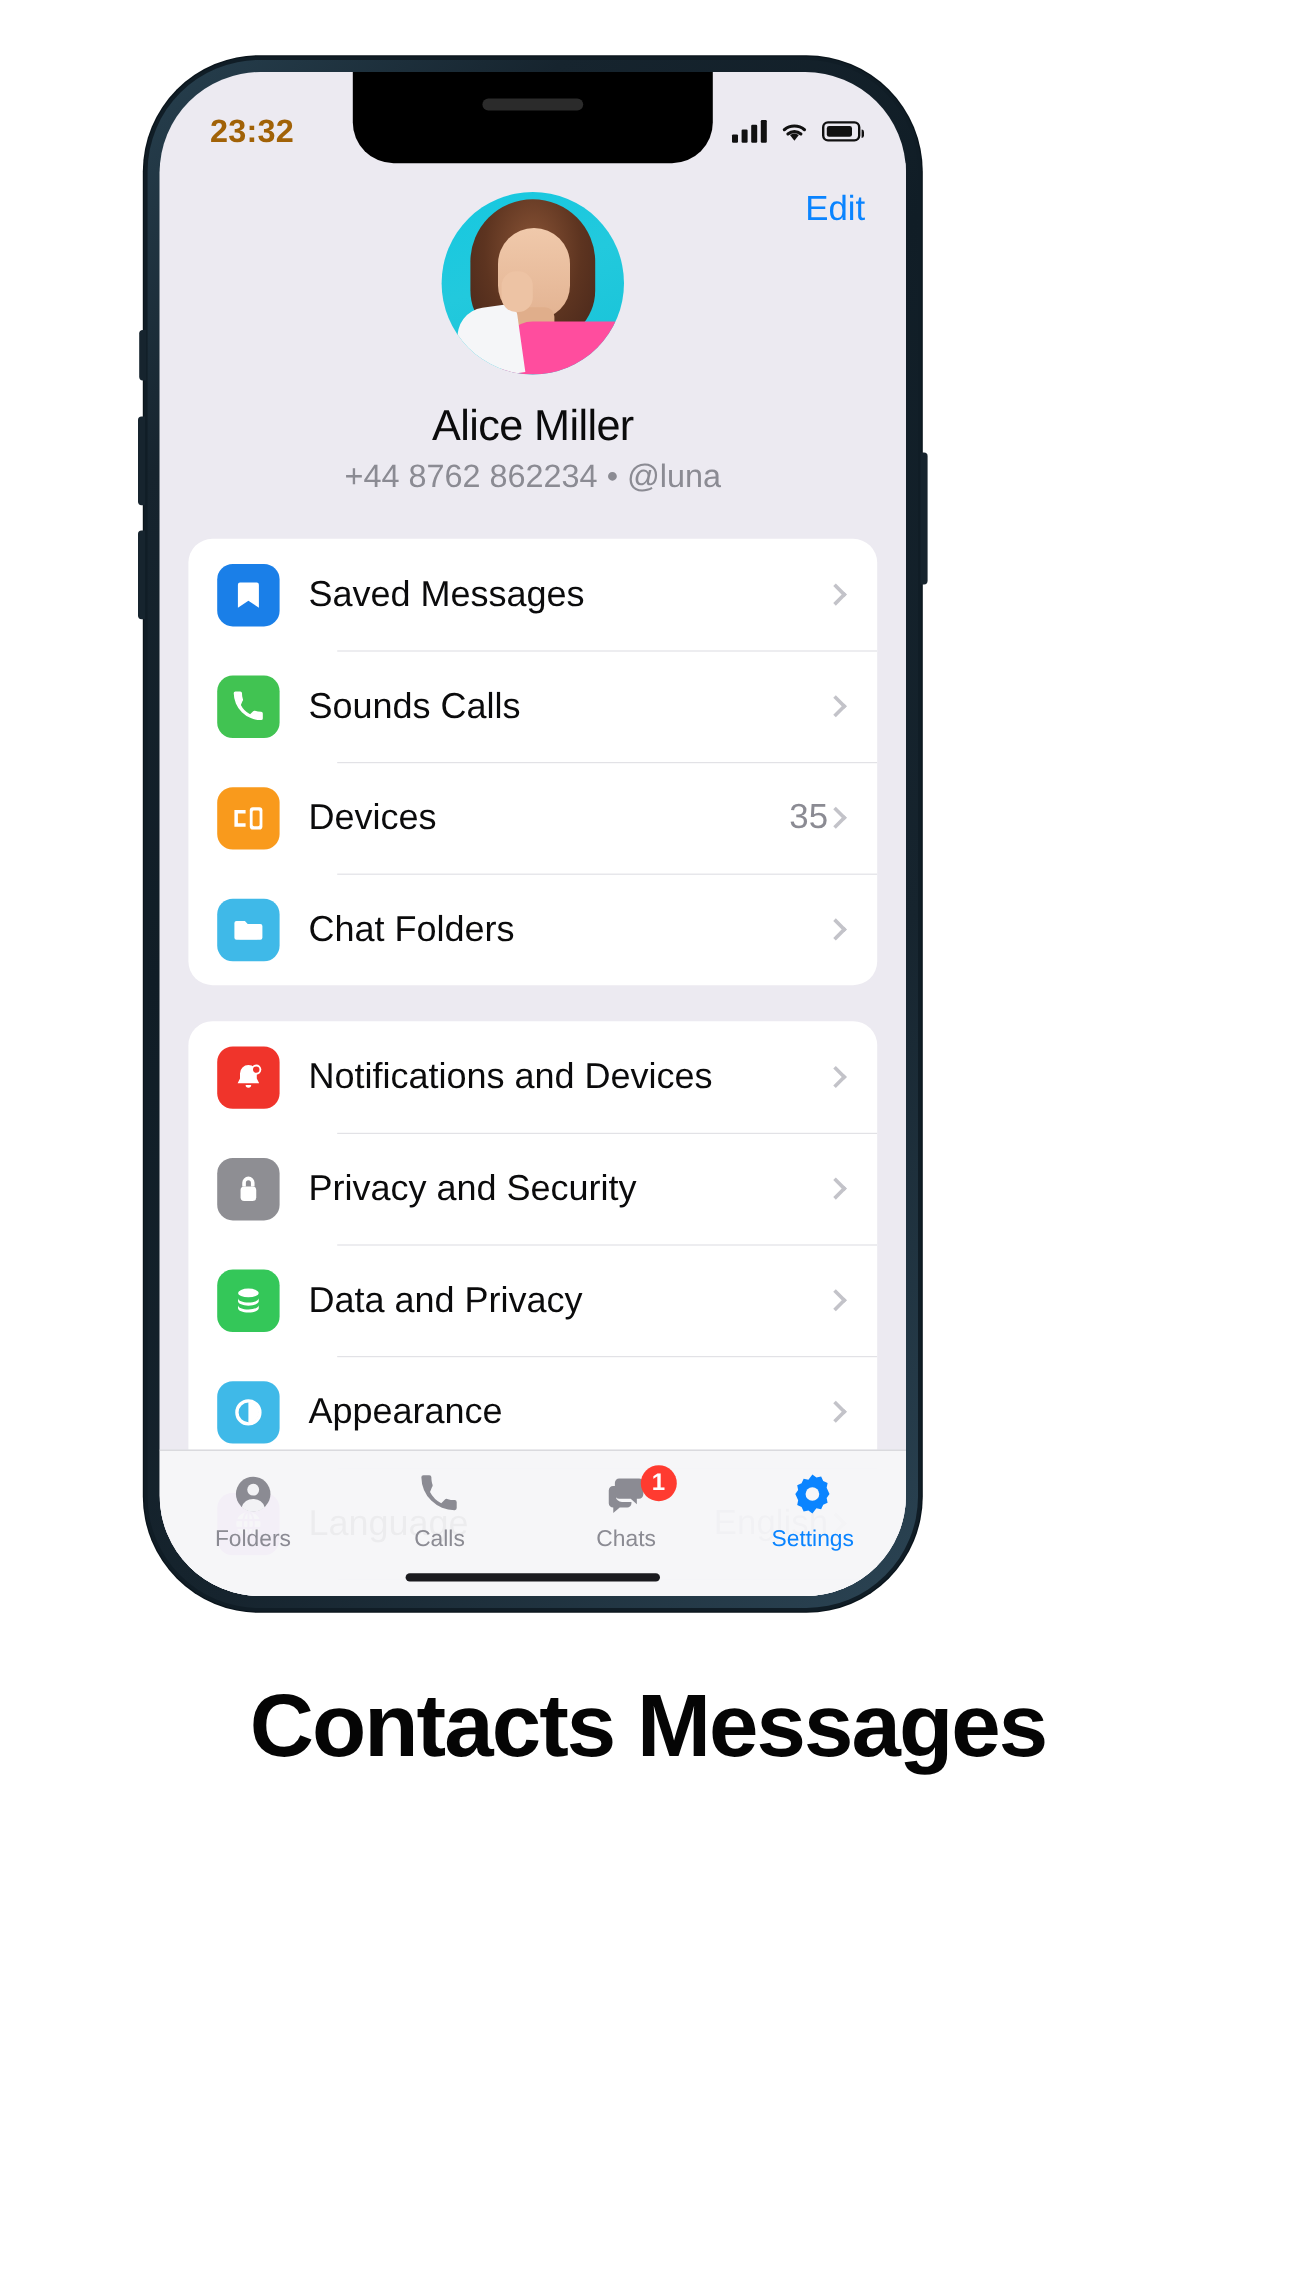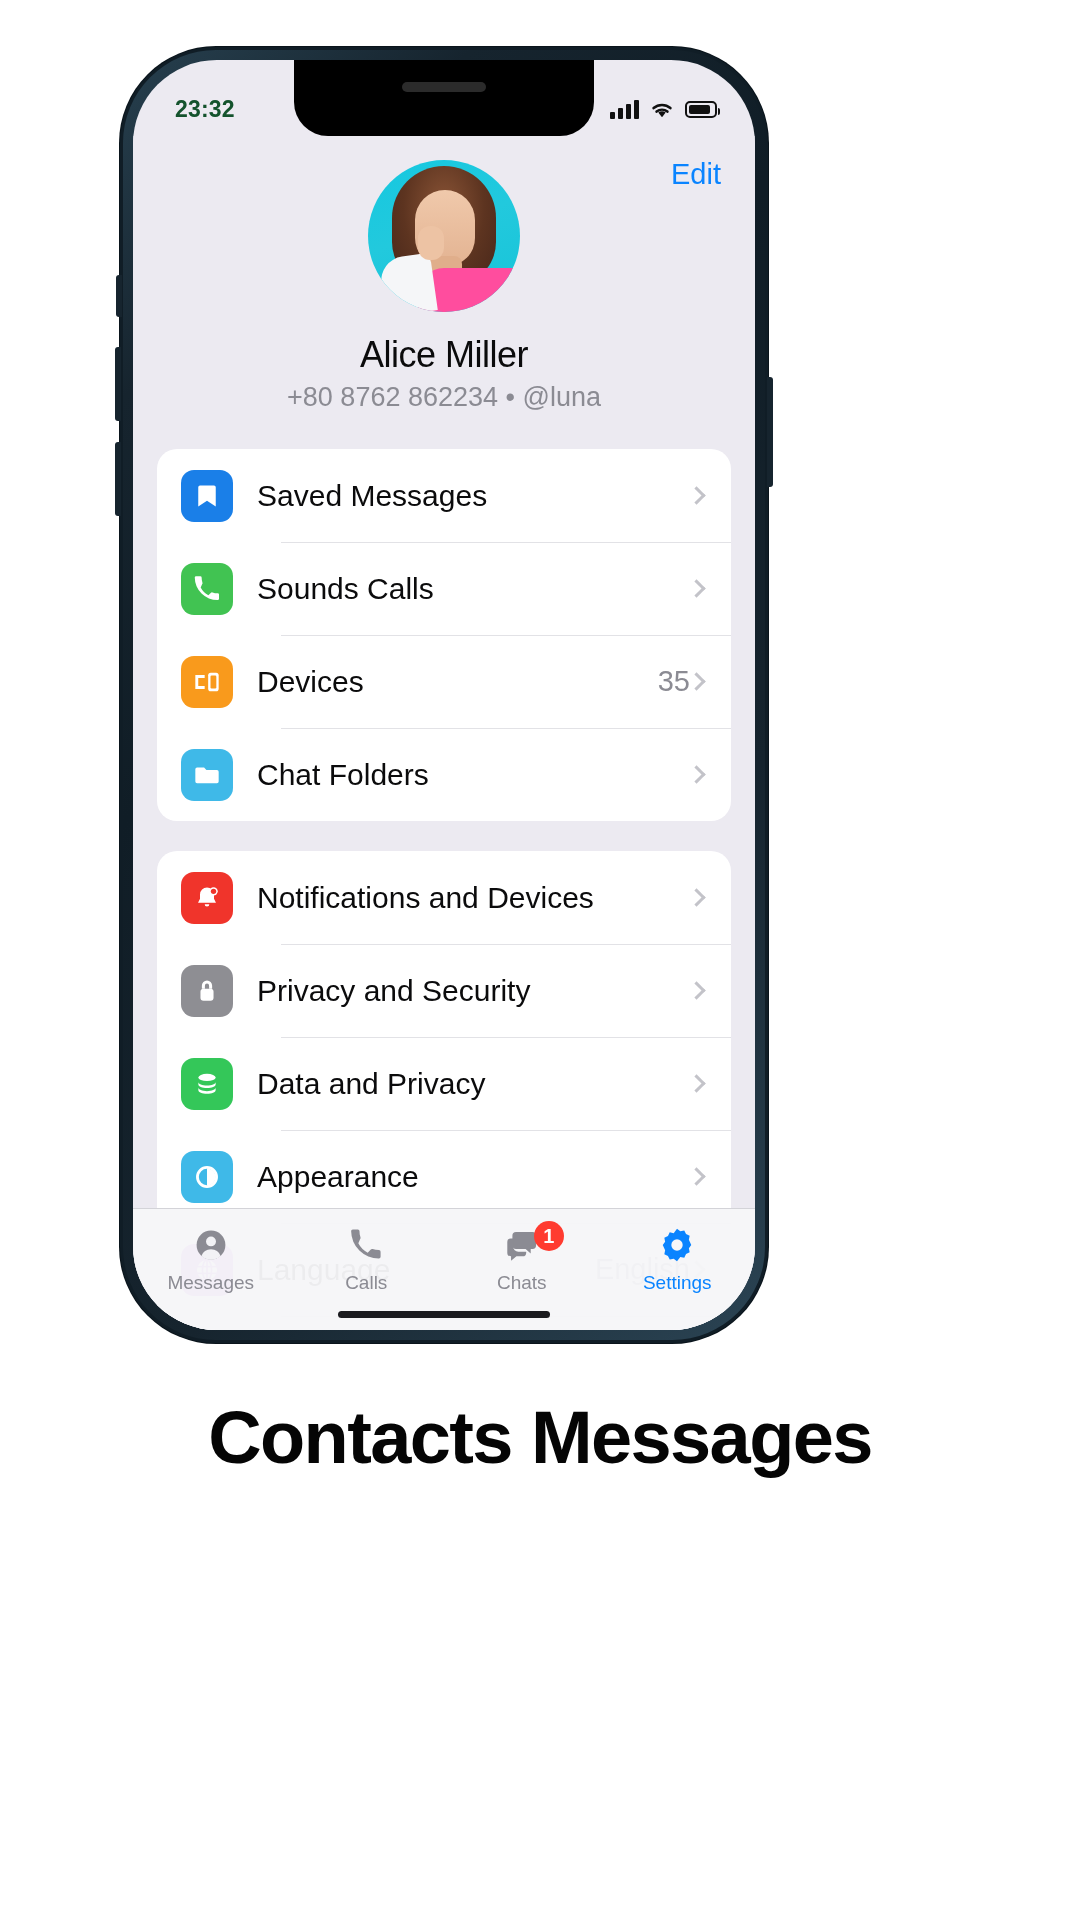--- a/index.html
+++ b/index.html
@@ -53,21 +53,21 @@
     top: 22px; width: 84px; height: 10px;
     background: #2b2b2b; border-radius: 6px;
   }
 
   
   .statusbar {
     position: absolute; top: 0; left: 0; right: 0; height: 76px;
     display: flex; align-items: center; justify-content: space-between;
     padding: 22px 38px 0 42px; z-index: 45;
   }
-  .status-time { font-size: 23px; font-weight: 700; color:#14532d; letter-spacing:.2px; }
+  .status-time { font-size: 27px; font-weight: 700; color:#a16207; letter-spacing:.2px; }
   .status-icons { display:flex; align-items:center; gap:10px; }
   .sig { display:flex; align-items:flex-end; gap:3px; height:20px; }
   .sig i { width:5px; background:#111; border-radius:1px; display:block; }
   .sig i:nth-child(1){ height:7px; }
   .sig i:nth-child(2){ height:11px; }
   .sig i:nth-child(3){ height:15px; }
   .sig i:nth-child(4){ height:19px; }
   .batt { width:32px; height:17px; border:2px solid #111; border-radius:5px; position:relative; padding:2px; }
   .batt::after{ content:""; position:absolute; right:-5px; top:5px; width:2.5px; height:7px; background:#111; border-radius:0 2px 2px 0; }
   .batt > span{ display:block; height:100%; width:88%; background:#111; border-radius:2px; }
@@ -209,21 +209,21 @@
           <div class="edit-link">Edit</div>
           <div class="avatar">
             <div class="hair"></div>
               <div class="face"></div>
               <div class="neck"></div>
             <div class="shirt"></div>
               <div class="arm"></div>
               <div class="hand"></div>
           </div>
           <div class="pname">Alice Miller</div>
-          <div class="psub">+80 8762 862234 • @luna</div>
+          <div class="psub">+44 8762 862234 • @luna</div>
         </div>
 
         <div class="group">
           <div class="row">
             <div class="ricon" style="background:#1a7fe8">
               <svg width="28" height="28" viewBox="0 0 24 24">
                   <path d="M6 3h12a1.5 1.5 0 0 1 1.5 1.5V21l-7.5-5-7.5 5V4.5A1.5 1.5 0 0 1 6 3z" fill="#fff"></path>
                 </svg>
             </div>
             <div class="rlabel">Saved Messages</div>
@@ -340,21 +340,21 @@
 
       <div class="tabbar">
         <div class="tab">
           <div class="ticon">
             <svg width="36" height="36" viewBox="0 0 24 24">
               <circle cx="12" cy="12" r="9.6" fill="#8b8b93"></circle>
               <circle cx="12" cy="9.6" r="3.3" fill="#f2f2f5"></circle>
               <path d="M5.6 19.3a6.8 6.8 0 0 1 12.8 0 9.5 9.5 0 0 1-12.8 0z" fill="#f2f2f5"></path>
             </svg>
           </div>
-          <div class="tlabel">Messages</div>
+          <div class="tlabel">Folders</div>
         </div>
         <div class="tab">
           <div class="ticon">
             <svg width="34" height="34" viewBox="0 0 24 24">
                 <path d="M6.6 10.8a15 15 0 0 0 6.6 6.6l2.2-2.2a1.2 1.2 0 0 1 1.3-.3c1.4.5 2.9.7 4.4.7a1.2 1.2 0 0 1 1.2 1.2v3.5a1.2 1.2 0 0 1-1.2 1.2A19.5 19.5 0 0 1 1.5 2.2 1.2 1.2 0 0 1 2.7 1h3.5a1.2 1.2 0 0 1 1.2 1.2c0 1.5.2 3 .7 4.4a1.2 1.2 0 0 1-.3 1.3z" fill="#8b8b93"></path>
               </svg>
           </div>
           <div class="tlabel">Calls</div>
         </div>
         <div class="tab">

